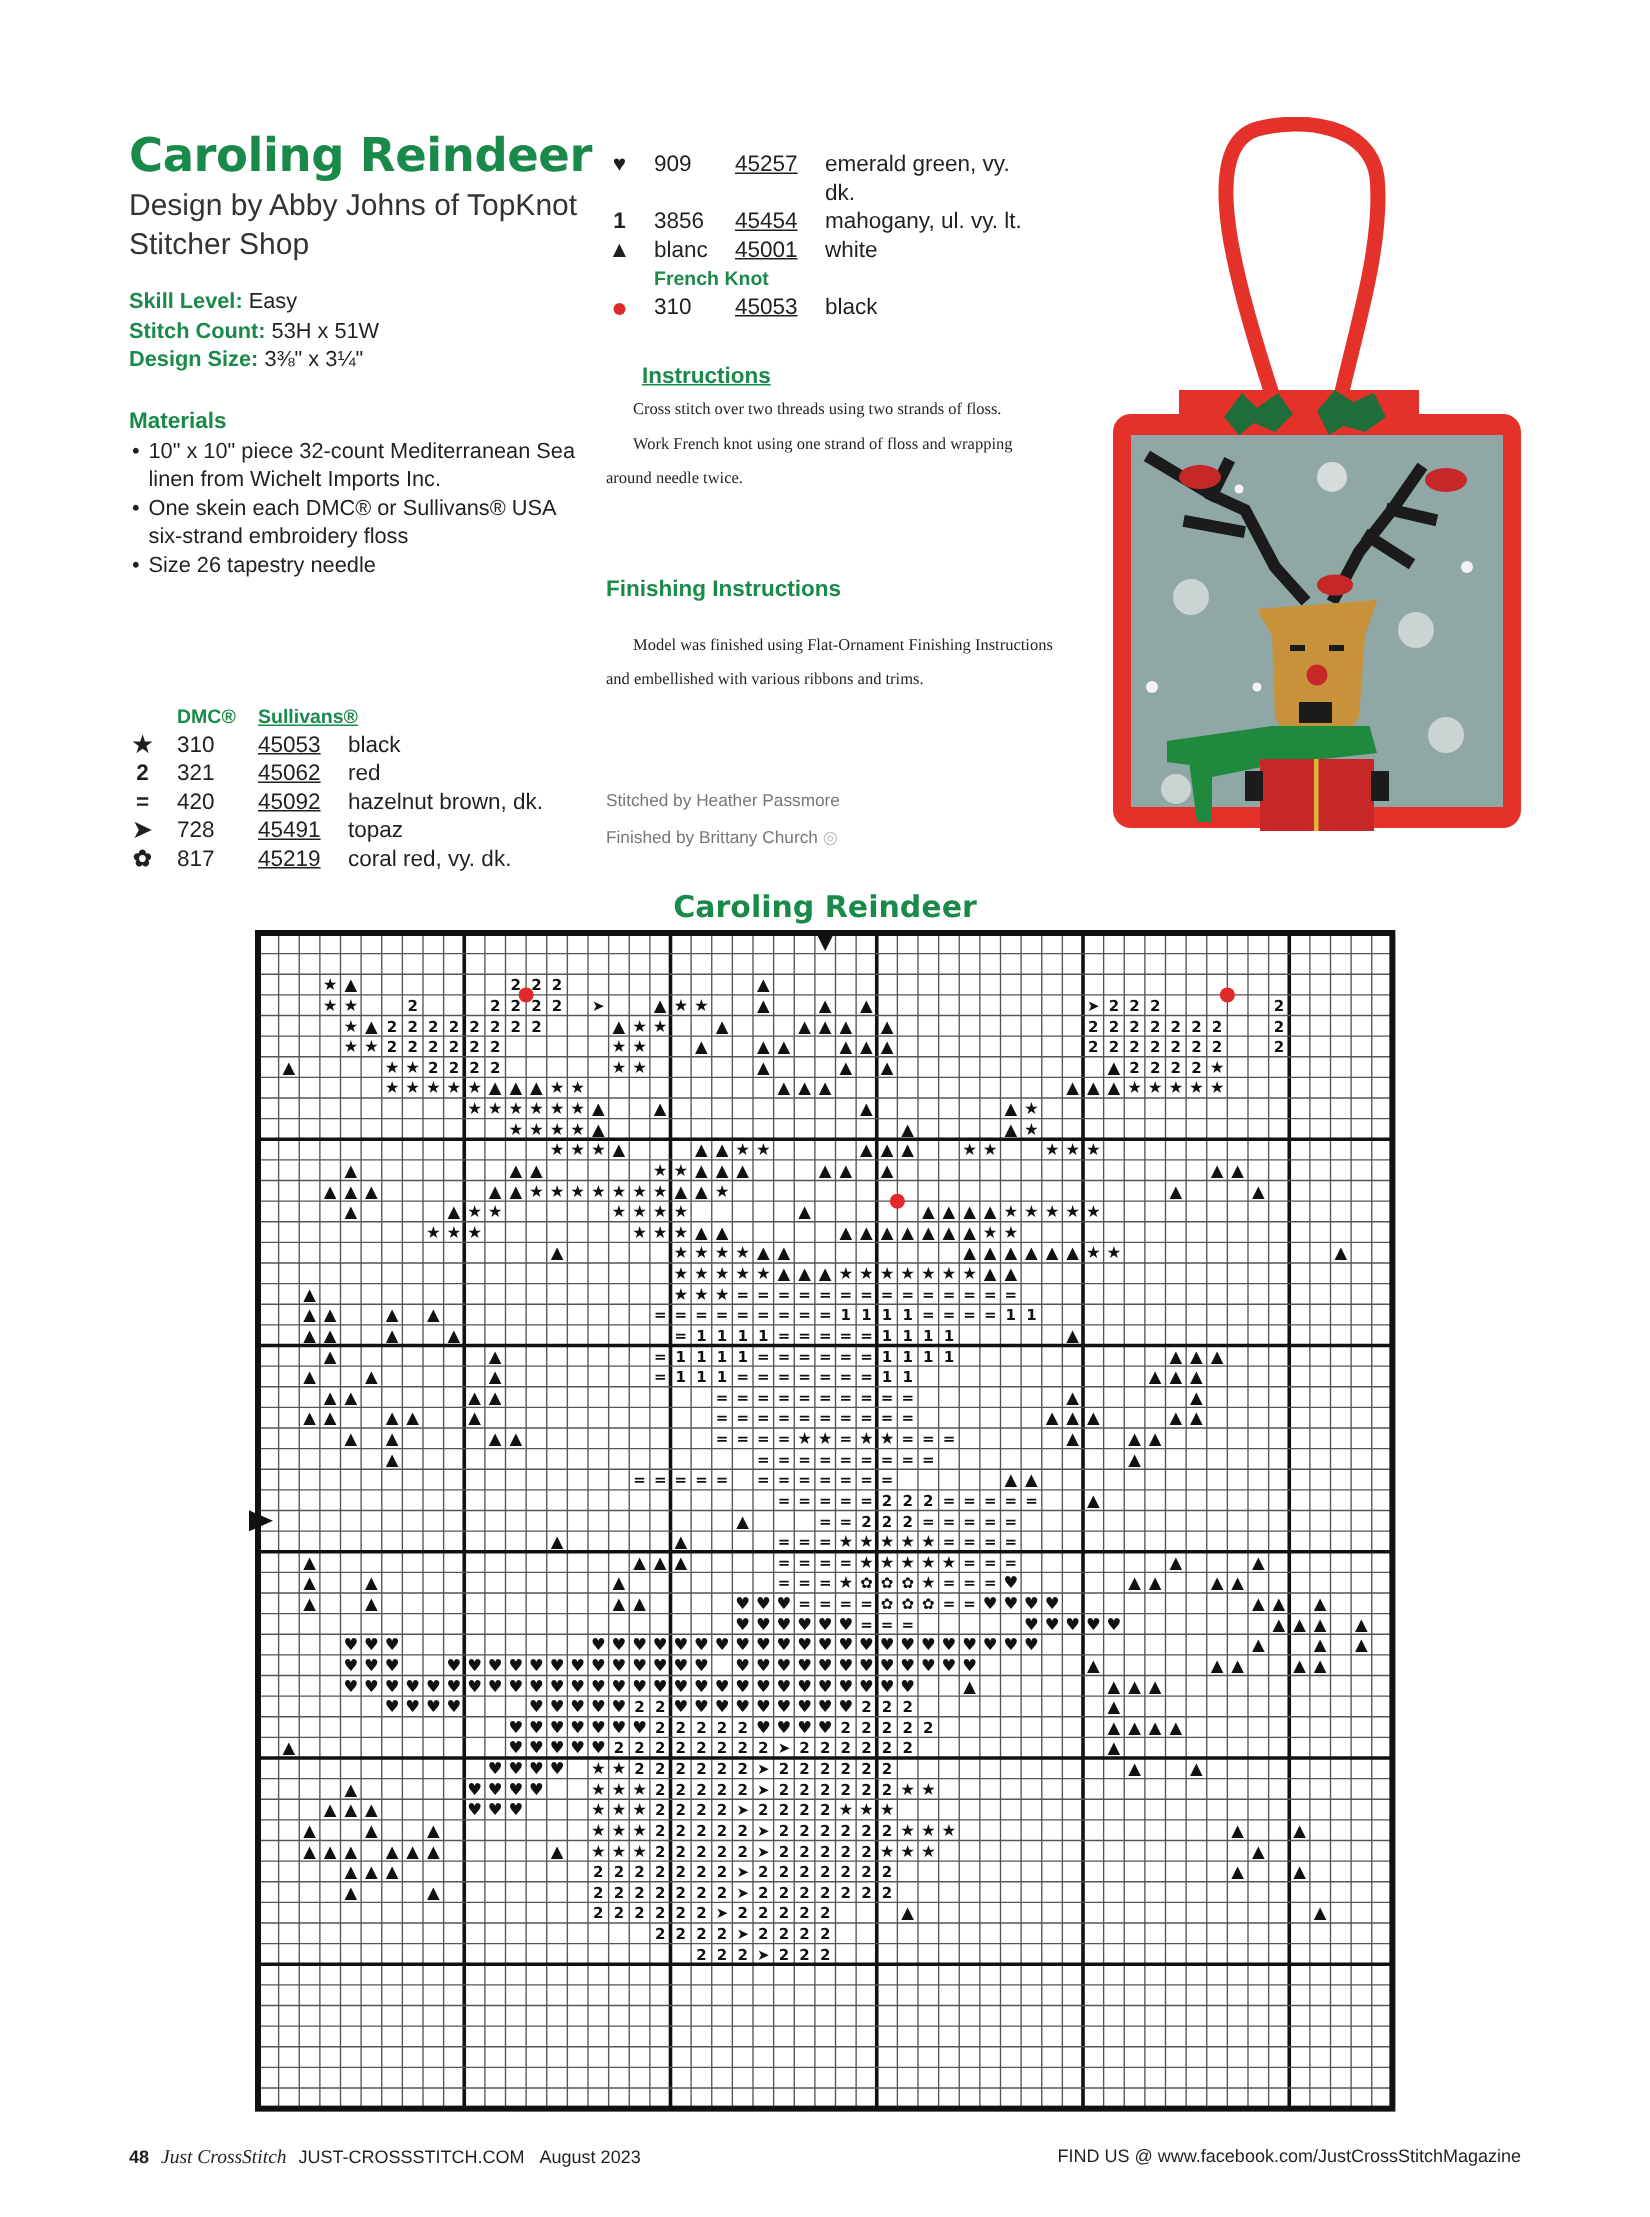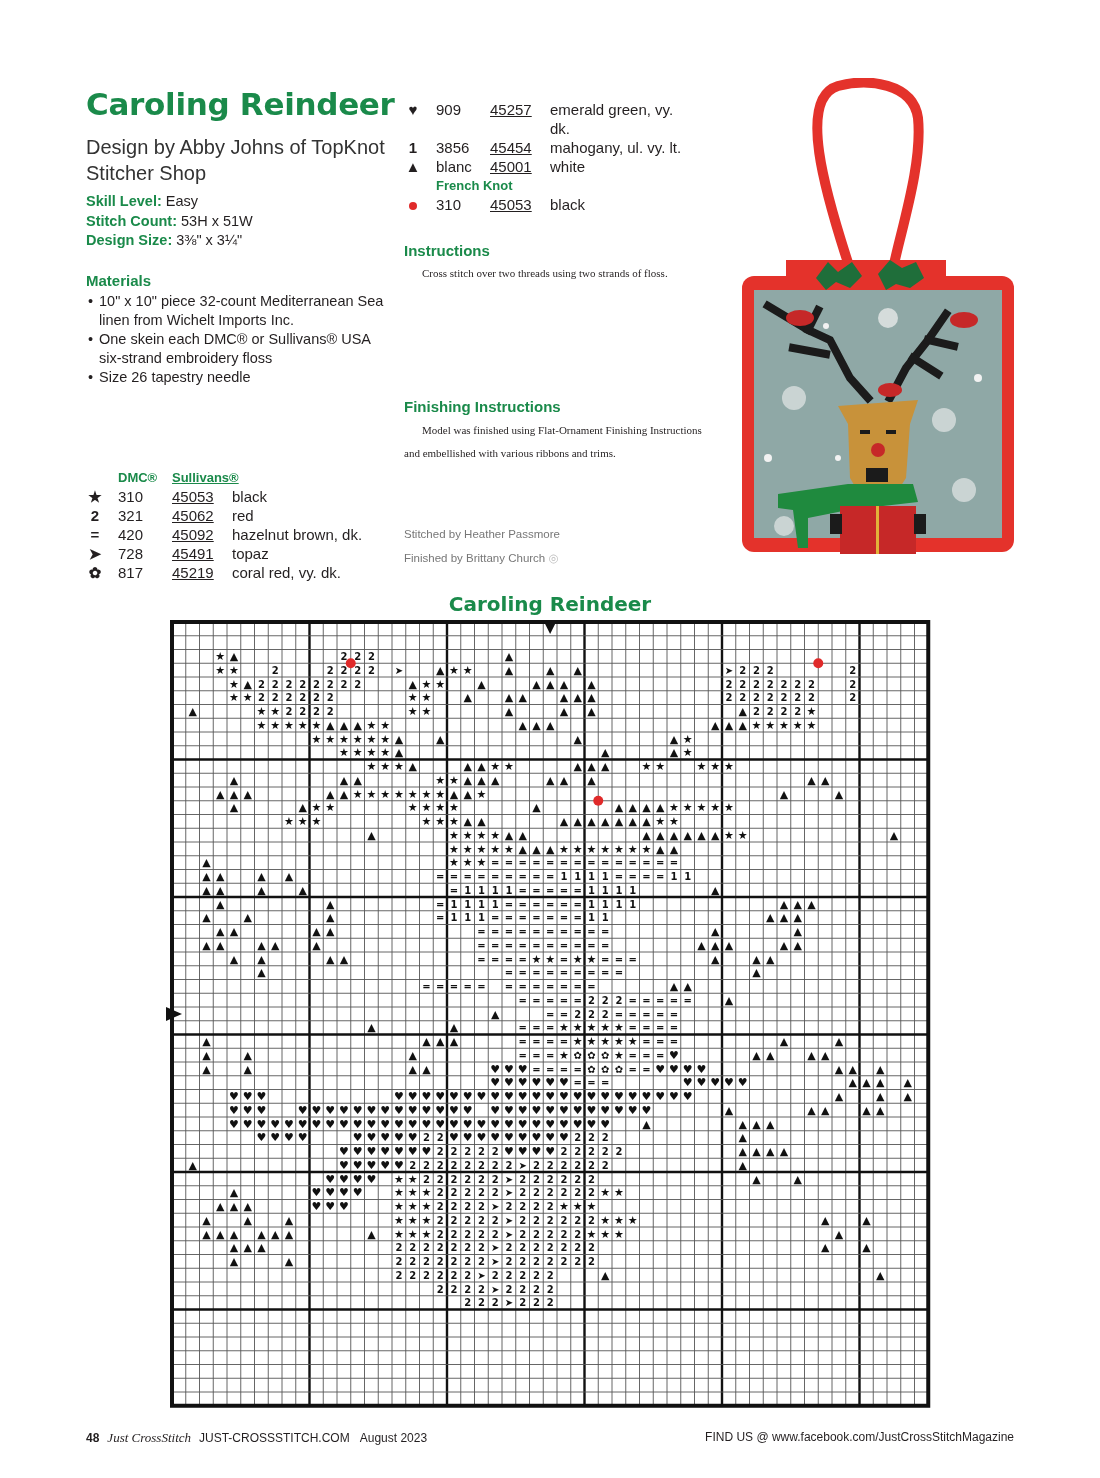--- a/index.html
+++ b/index.html
@@ -1,38 +1,38 @@
 <!DOCTYPE html>
 <html><head>
 <meta charset="utf-8">
 <style>
   html,body{margin:0;padding:0;background:#fff;}
   body{width:1100px;height:1478px;position:relative;overflow:hidden;font-family:"Liberation Sans",sans-serif;color:#231f20;}
   #title{position:absolute;left:86px;top:86px;font-size:31px;font-weight:bold;color:#1a8a4a;letter-spacing:-0.3px;font-family:"DejaVu Sans",sans-serif;}
-  #designer{position:absolute;left:86px;top:134px;font-size:20px;line-height:26px;font-weight:300;color:#333;width:300px;}
+  #designer{position:absolute;left:86px;top:124px;font-size:20px;line-height:26px;font-weight:300;color:#333;width:300px;}
   .specs{position:absolute;left:86px;top:192px;font-size:14.5px;line-height:19.5px;}
   .specs b{color:#1a8a4a;}
   .h3{font-weight:bold;color:#1a8a4a;font-size:15px;}
   #materials-h{position:absolute;left:86px;top:272px;}
   #materials{position:absolute;left:86px;top:292px;margin:0;padding:0;list-style:none;font-size:14.5px;line-height:19px;width:300px;}
   #materials li{position:relative;padding-left:13px;}
   #materials li::before{content:"\2022";position:absolute;left:2px;top:0;}
   .key{position:absolute;font-size:15px;line-height:19px;}
   .key .row{position:relative;height:19px;white-space:nowrap;}
   .key .sym{position:absolute;left:0;width:18px;text-align:center;font-weight:bold;}
   .key .dmc{position:absolute;left:32px;}
   .key .sul{position:absolute;left:86px;text-decoration:underline;}
   .key .desc{position:absolute;left:146px;}
   .key .hdr{font-weight:bold;color:#1a8a4a;font-size:13px;}
   #key1{left:86px;top:425px;width:300px;margin-top:43px;}
   #key2{left:404px;top:100px;width:300px;}
   .serif{font-family:"Liberation Serif",serif;font-size:11px;line-height:23px;color:#231f20;}
-  #instr-h{position:absolute;left:404px;top:242px;}
+  #instr-h{position:absolute;left:428px;top:242px;text-decoration:underline;}
   #instr{position:absolute;left:404px;top:262px;width:300px;}
-  #fin-h{position:absolute;left:404px;top:398px;}
+  #fin-h{position:absolute;left:404px;top:384px;}
   #fin{position:absolute;left:404px;top:419px;width:300px;}
   .serif p{margin:0;text-indent:18px;}
   .credit{position:absolute;left:404px;font-size:11.5px;color:#777;}
   #photo{position:absolute;left:738px;top:78px;width:290px;height:480px;}
   #chart-title{position:absolute;left:0;width:1100px;top:592px;text-align:center;font-size:20px;font-weight:bold;color:#1a8a4a;font-family:"DejaVu Sans",sans-serif;}
   #chart-title span{position:relative;left:0px;}
   #grid-svg{position:absolute;left:165px;top:615px;}
   #footer-left{position:absolute;left:86px;top:1430px;font-size:12px;}
   #footer-left i{font-family:"Liberation Serif",serif;font-size:13px;margin:16px 8px;}
   #footer-right{position:absolute;right:86px;top:1430px;font-size:12px;}
@@ -124,20 +124,21 @@
         </svg></span>
       <span class="dmc">310</span>
       <span class="sul">45053</span>
       <span class="desc">black</span>
     </div>
 </div>
 
 <div id="instr-h" class="h3">Instructions</div>
 <div id="instr" class="serif">
   <p>Cross stitch over two threads using two strands of floss.</p>
+  <p>Work French knot using one strand of floss and wrapping around needle twice.</p>
 </div>
 
 <div id="fin-h" class="h3">Finishing Instructions</div>
 <div id="fin" class="serif">
   <p>Model was finished using Flat-Ornament Finishing Instructions and embellished with various ribbons and trims.</p>
 </div>
 
 <div class="credit" style="top:528px;">Stitched by Heather Passmore</div>
 <div class="credit" style="top:551px;"><span>Finished by Brittany Church</span> <span style="color:#bbb;">◎</span></div>
 

